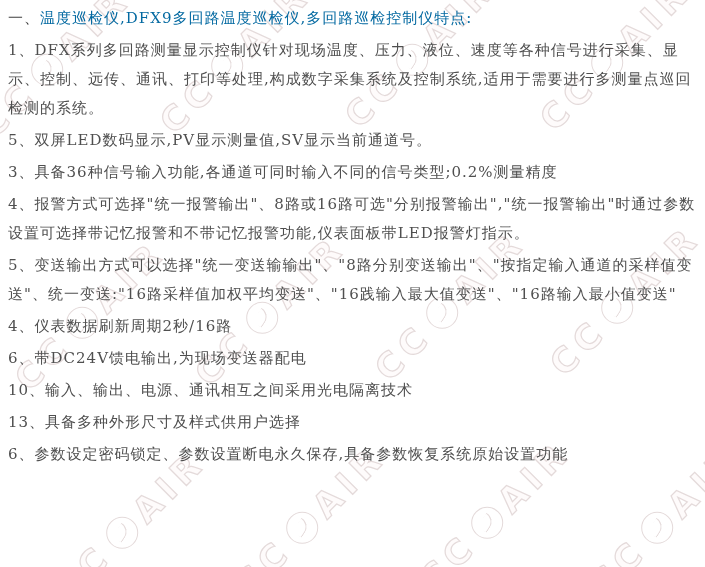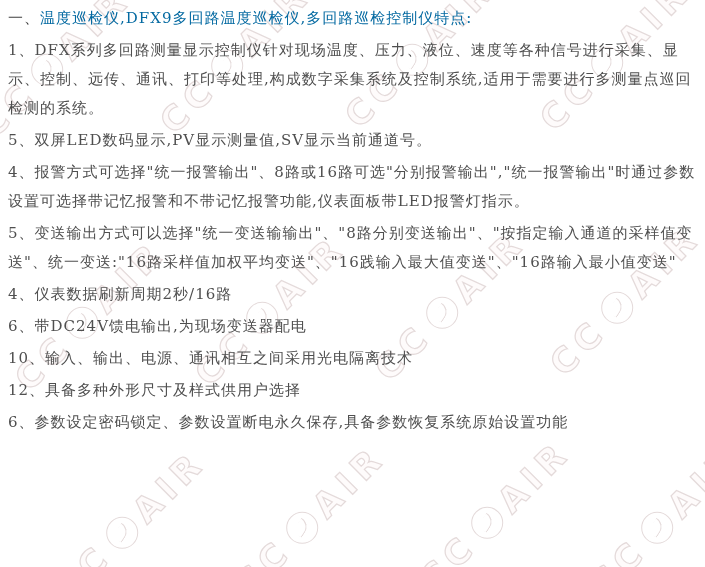--- a/index.html
+++ b/index.html
@@ -141,22 +141,23 @@
         <span class="wm-text">CC</span>
         <span class="wm-ring"></span>
         <span class="wm-text">AIR</span>
       </div>
   </div>
 
   <div class="content">
     <p class="title"><span class="title-prefix">一、</span><span class="title-text">温度巡检仪,DFX9多回路温度巡检仪,多回路巡检控制仪特点:</span></p>
     <p class="para">1、DFX系列多回路测量显示控制仪针对现场温度、压力、液位、速度等各种信号进行采集、显示、控制、远传、通讯、打印等处理,构成数字采集系统及控制系统,适用于需要进行多测量点巡回检测的系统。</p>
     <p class="para">5、双屏LED数码显示,PV显示测量值,SV显示当前通道号。</p>
+    <p class="para">3、具备36种信号输入功能,各通道可同时输入不同的信号类型;0.2%测量精度</p>
     <p class="para">4、报警方式可选择"统一报警输出"、8路或16路可选"分别报警输出","统一报警输出"时通过参数设置可选择带记忆报警和不带记忆报警功能,仪表面板带LED报警灯指示。</p>
     <p class="para">5、变送输出方式可以选择"统一变送输输出"、"8路分别变送输出"、"按指定输入通道的采样值变送"、统一变送:"16路采样值加权平均变送"、"16践输入最大值变送"、"16路输入最小值变送"</p>
     <p class="para">4、仪表数据刷新周期2秒/16路</p>
     <p class="para">6、带DC24V馈电输出,为现场变送器配电</p>
     <p class="para">10、输入、输出、电源、通讯相互之间采用光电隔离技术</p>
-    <p class="para">12、具备多种外形尺寸及样式供用户选择</p>
+    <p class="para">13、具备多种外形尺寸及样式供用户选择</p>
     <p class="para">6、参数设定密码锁定、参数设置断电永久保存,具备参数恢复系统原始设置功能</p>
   </div>
 
 </div>
 
 </body></html>

